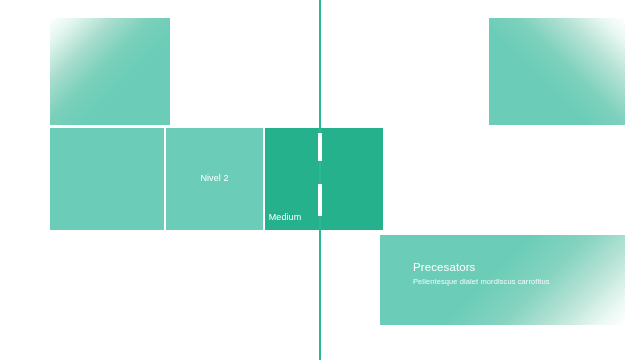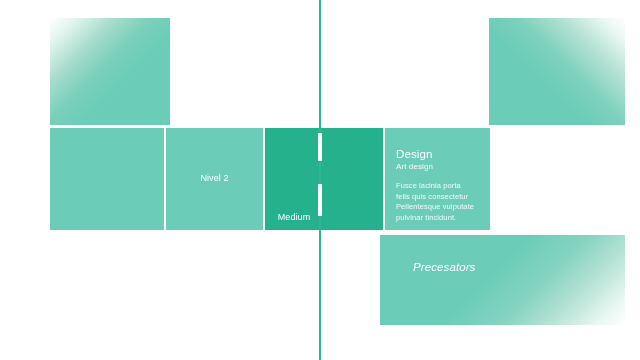--- a/index.html
+++ b/index.html
@@ -119,38 +119,28 @@
   <div class="tile fill-light" style="left:50px; top:128px; width:114px; height:102px;"></div>
 
   <div class="tile fill-light" style="left:166px; top:128px; width:97px; height:102px;">
     <span class="tile-label" style="left:0; right:0; top:45px; text-align:center;">Nivel 2</span>
   </div>
 
   <div class="tile fill-dark" style="left:265px; top:128px; width:54px; height:102px;"></div>
 
   <div class="tile fill-dark" style="left:321px; top:128px; width:62px; height:102px;"></div>
 
-  <span class="tile-label" style="left:264px; top:212px; width:60px; text-align:center;">Medium</span>
+  <span class="tile-label" style="left:255px; top:212px; width:60px; text-align:center;">Medium</span>
 
-  <div class="tile fill-light" style="left:385px; top:128px; width:105px; height:102px;">
-    <div class="card-inner" style="left:11px; top:19px; right:8px;">
-      <p class="card-title">Design</p>
-      <p class="card-subtitle">Art design</p>
-      <div class="spacer-sm"></div>
-      <p class="card-body">Fusce lacinia porta</p>
-      <p class="card-body">felis quis consectetur</p>
-      <p class="card-body">Pellentesque vulputate</p>
-      <p class="card-body">pulvinar tincidunt.</p>
-    </div>
-  </div>
 
   <div class="tile fade-br" style="left:380px; top:235px; width:245px; height:90px;">
-    <div class="card-inner" style="left:33px; top:25px; right:18px;font-style:italic;">
+    <div class="card-inner" style="left:33px; top:25px; right:18px;">
       <p class="card-title">Precesators</p>
       <div style="height:3px;"></div>
+      <p class="card-body">Pellentesque dialet mordiscus carrofitus</p>
     </div>
   </div>
 
   <div id="divider-line" style="left:319px; top:0; width:2px; height:360px;"></div>
   <div class="divider-gap" style="left:318px; top:133px; width:4px; height:28px;"></div>
   <div class="divider-gap" style="left:318px; top:184px; width:4px; height:32px;"></div>
 
 </div>
 
 </body></html>

